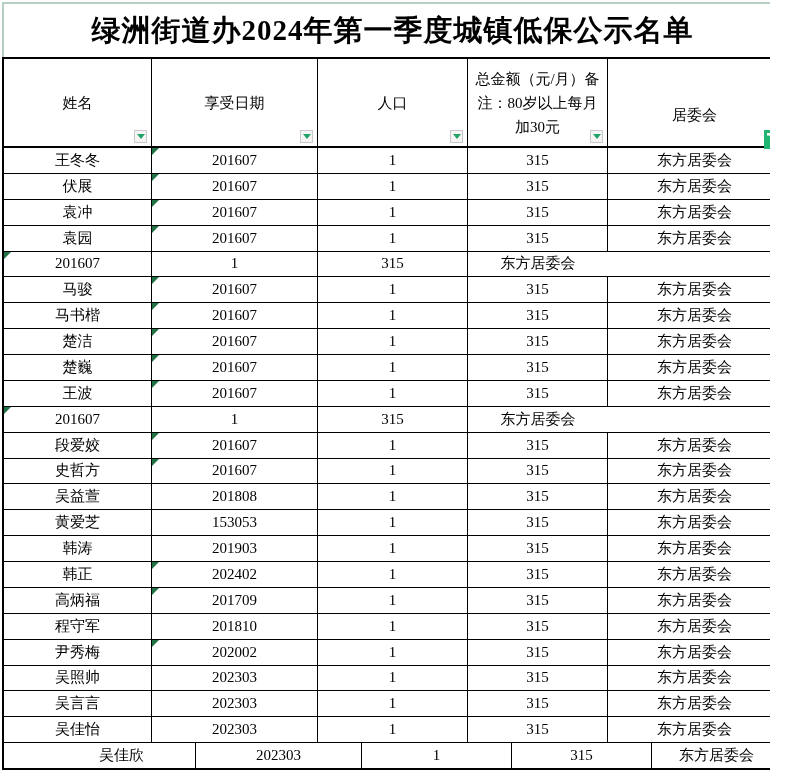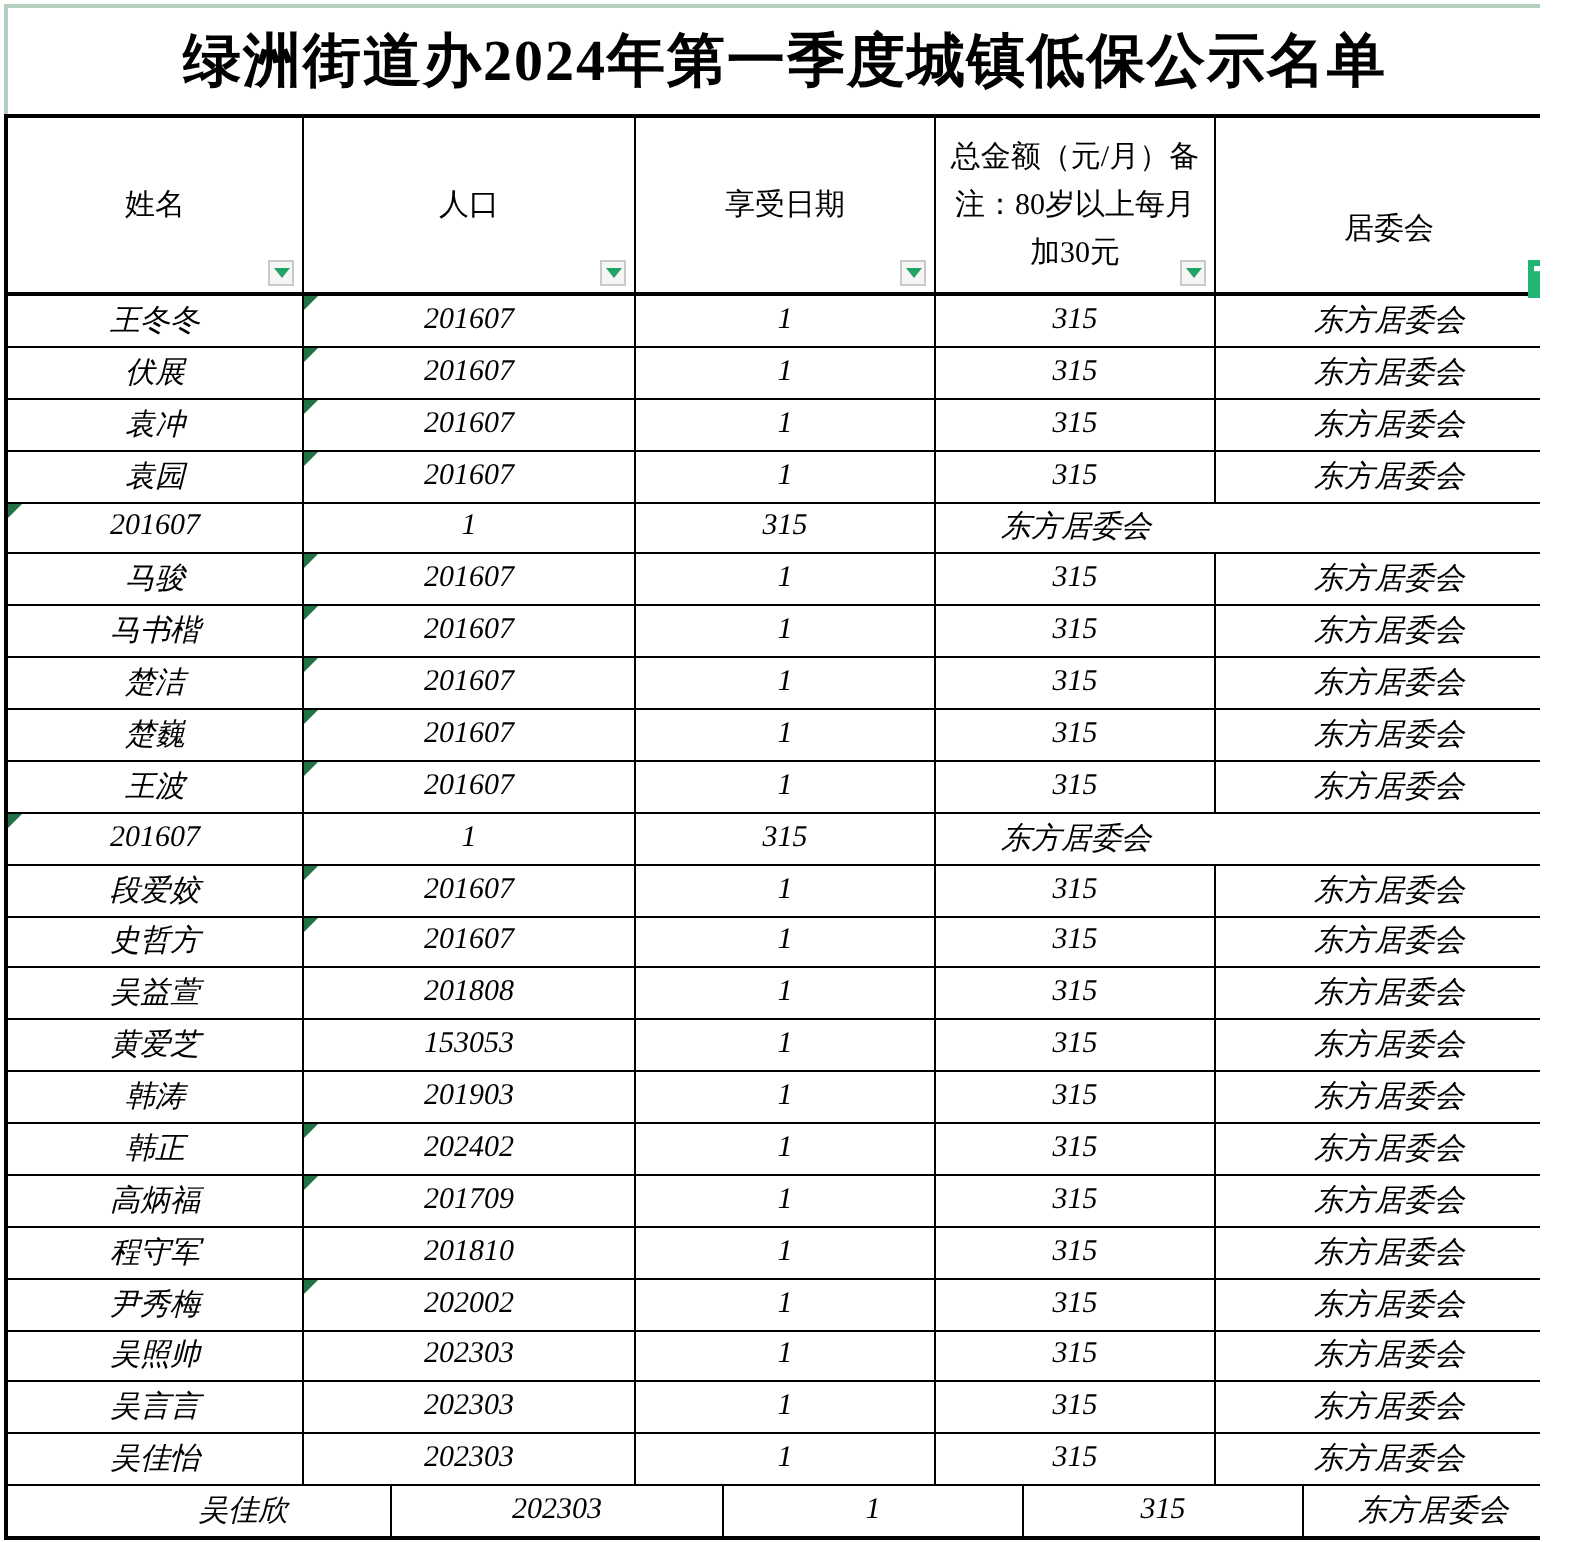--- a/index.html
+++ b/index.html
@@ -32,21 +32,21 @@
   .drop-btn .arr{width:0;height:0;border-left:4px solid transparent;border-right:4px solid transparent;
                  border-top:5px solid #21a366;}
 
   
   .funnel-btn{position:absolute;right:-1px;bottom:-3px;width:18px;height:19px;
               background:#21b573;display:flex;align-items:center;justify-content:center;
               cursor:pointer;z-index:3;}
   .funnel-btn svg{display:block;}
 
   
-  .body{flex:1;display:flex;flex-direction:column;font-style:italic;}
+  .body{flex:1;display:flex;flex-direction:column;}
   .data-row{flex:1;box-sizing:border-box;border-bottom:1px solid #000;}
   .data-row:last-child{border-bottom:none;margin-left:44px;}
   .data-row .cell{position:relative;display:flex;align-items:center;justify-content:center;
                   box-sizing:border-box;border-right:1px solid #000;font-size:15px;}
   .data-row .cell:last-child{border-right:none;}
 
   
   .flag{position:absolute;left:0;top:0;width:0;height:0;
         border-top:7px solid #217346;border-right:7px solid transparent;}
 </style>
@@ -62,28 +62,28 @@
   <div class="tbl">
     <div class="grid-row hdr">
         <div class="cell">
     <div class="lbl">姓名</div>
     <div class="drop-btn">
       <div class="arr"></div>
     </div>
 
   </div>
         <div class="cell">
+    <div class="lbl">享受日期</div>
+    <div class="drop-btn">
+      <div class="arr"></div>
+    </div>
+
+  </div>
+        <div class="cell">
     <div class="lbl">人口</div>
-    <div class="drop-btn">
-      <div class="arr"></div>
-    </div>
-
-  </div>
-        <div class="cell">
-    <div class="lbl">享受日期</div>
     <div class="drop-btn">
       <div class="arr"></div>
     </div>
 
   </div>
         <div class="cell">
     <div class="lbl">总金额（元/月）备注：80岁以上每月加30元</div>
     <div class="drop-btn">
       <div class="arr"></div>
     </div>

